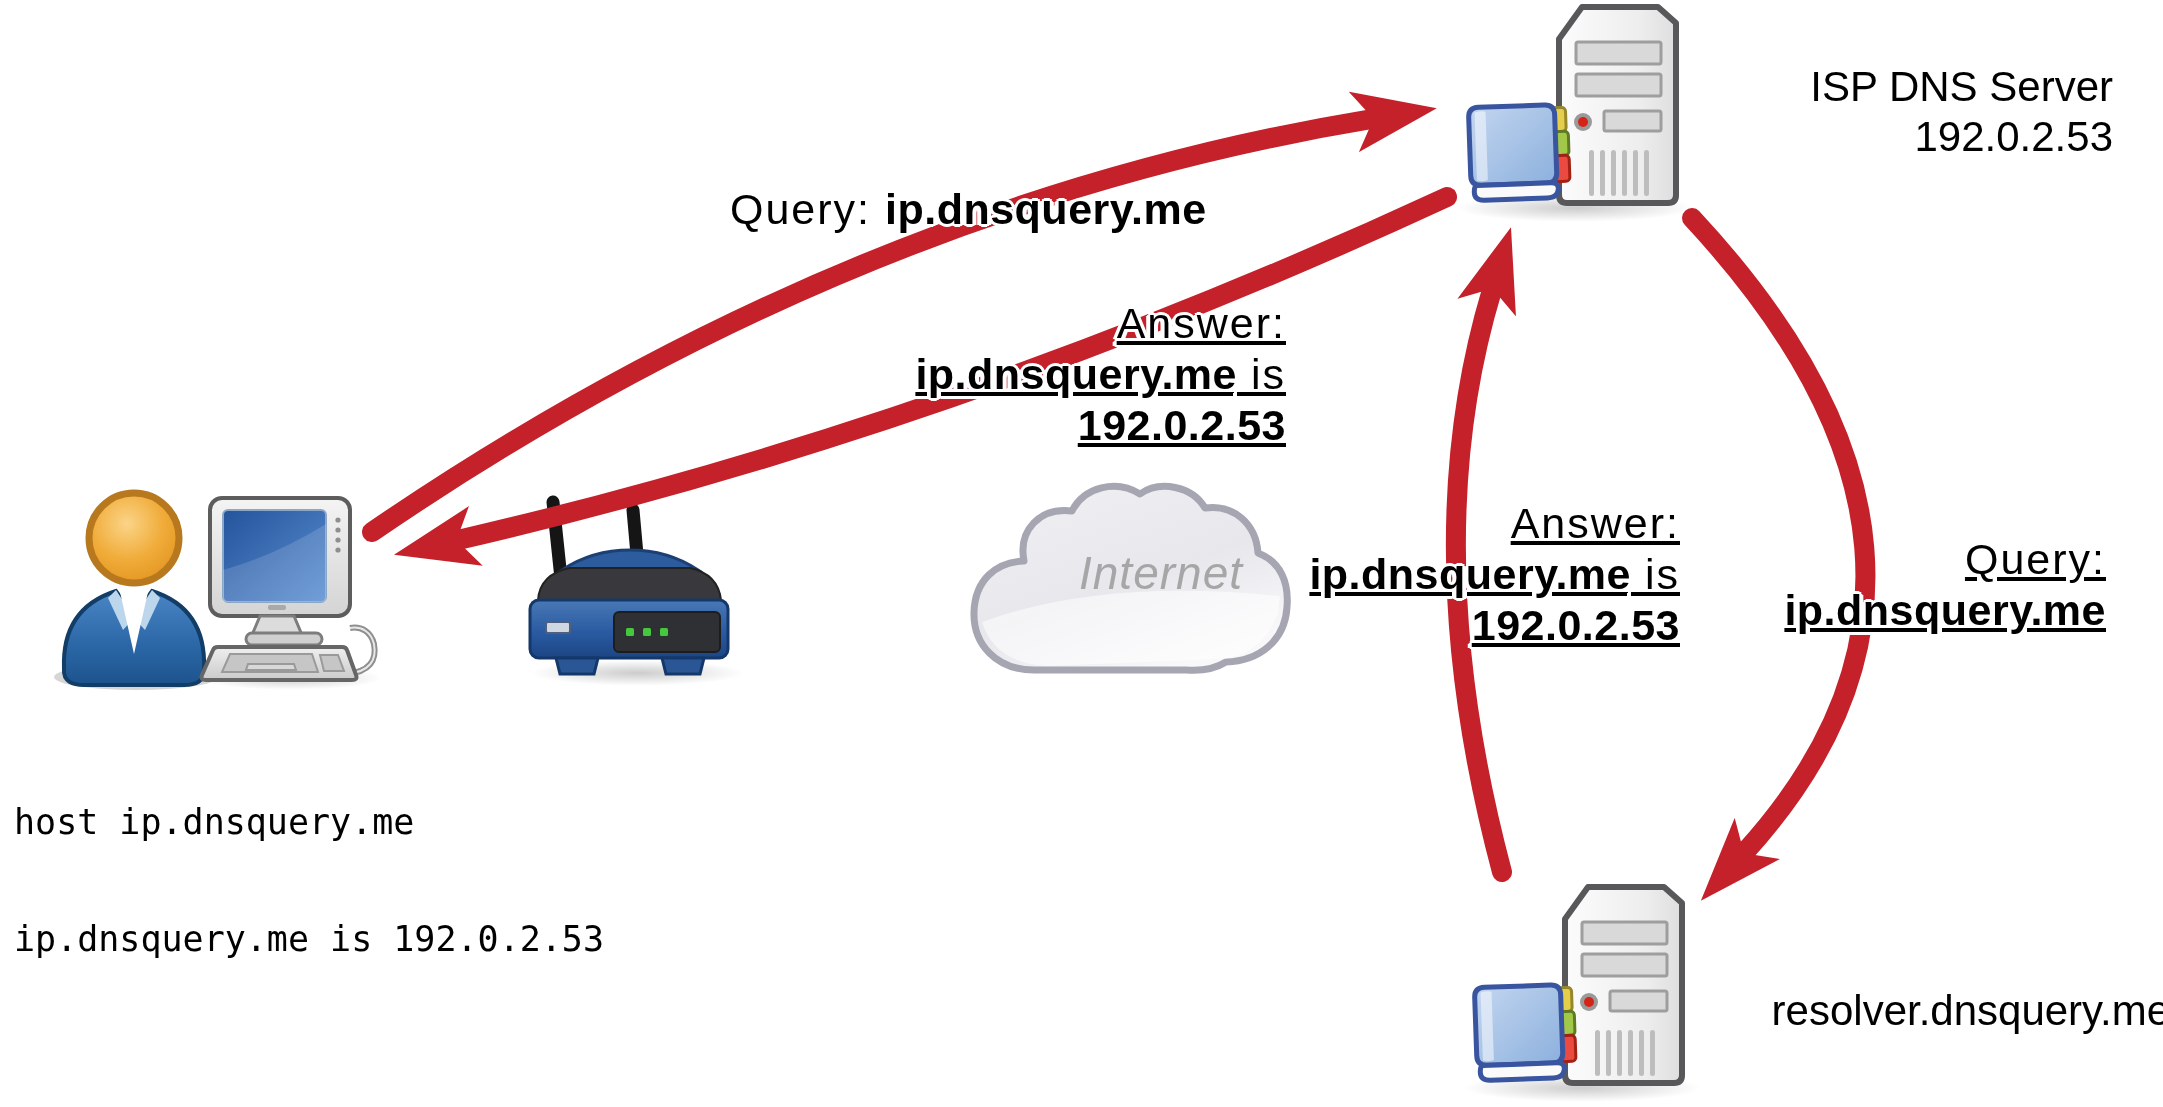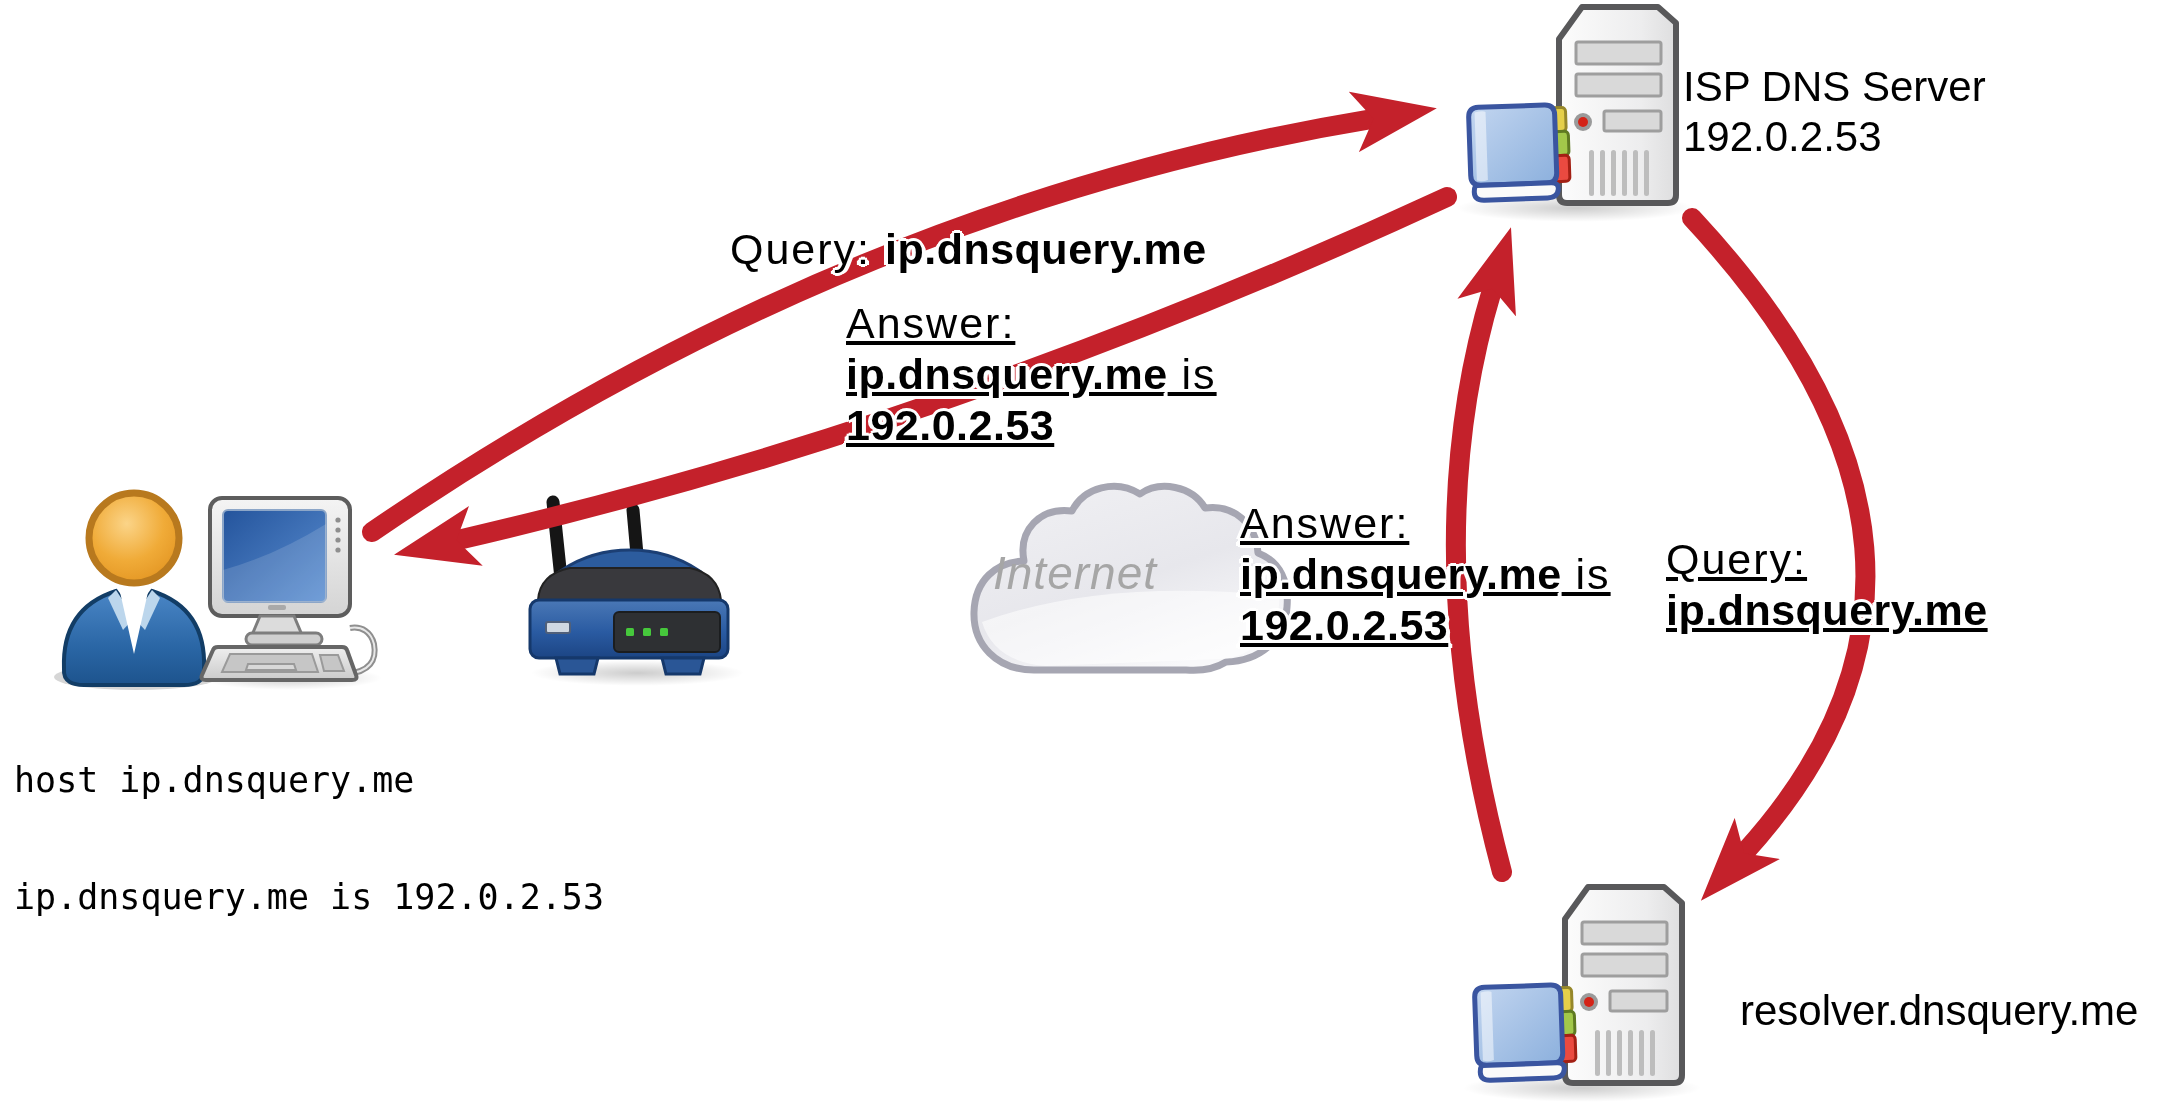--- a/index.html
+++ b/index.html
@@ -3,32 +3,32 @@
 <meta charset="utf-8">
 <style>
   html,body{margin:0;padding:0;background:#fff;}
   #stage{position:relative;width:2163px;height:1107px;background:var(--background,#fff);
          font-family:"Liberation Sans", sans-serif;color:var(--text,#000);overflow:hidden;}
   svg{position:absolute;overflow:visible;}
   .layer-arrows{left:0;top:0;z-index:20;}
   .icon{z-index:10;}
   .soft-shadow{position:absolute;z-index:5;background:radial-gradient(ellipse at center, rgba(0,0,0,.20) 0%, rgba(0,0,0,0) 70%);}
   .label{position:absolute;z-index:30;line-height:1.2;}
-  .center{text-align:left;}
+  .center{text-align:right;}
   .halo{text-shadow:3px 0 0 #fff,-3px 0 0 #fff,0 3px 0 #fff,0 -3px 0 #fff,
         2px 2px 0 #fff,-2px 2px 0 #fff,2px -2px 0 #fff,-2px -2px 0 #fff,
         4px 1px 0 #fff,-4px 1px 0 #fff;}
   .reg{font-weight:400;letter-spacing:2px;}
   .bold{font-weight:700;letter-spacing:0.5px;}
   .msg{font-size:43px;}
   .msg .line{line-height:51px;text-decoration:underline;}
   .node-label{font-size:42px;line-height:50px;}
   .router-label{font-size:41px;line-height:50px;}
   .internet-word{font-size:46px;color:var(--internet_text,#a6a6a6);letter-spacing:1px;font-style:italic;}
-  .mono{position:absolute;z-index:30;font-family:"DejaVu Sans Mono", monospace;font-size:35px;white-space:pre;}
+  .mono{position:absolute;z-index:30;font-family:"DejaVu Sans Mono", monospace;font-size:35px;white-space:pre;margin-top:42px;}
   .arrow{stroke:var(--arrow_red,#c4212b);stroke-width:20;fill:none;stroke-linecap:round;}
   .head{fill:var(--arrow_red,#c4212b);}
 </style>
 </head>
 <body>
 
 <div id="stage">
 
   <div class="soft-shadow" style="left:530px;top:660px;width:215px;height:26px;"></div>
   <div class="soft-shadow" style="left:198px;top:666px;width:185px;height:24px;"></div>
@@ -196,21 +196,21 @@
       <marker id="ah" markerUnits="userSpaceOnUse" markerWidth="84" markerHeight="62" viewBox="0 0 11 8" refX="2.4" refY="4" orient="auto">
         <path class="head" d="M0,0 L11,4 L0,8 L2.6,4 Z"></path>
       </marker>
     </defs>
     <path class="arrow" d="M 372 532 Q 850 205 1372 119" marker-end="url(#ah)"></path>
     <path class="arrow" d="M 1447 197 Q 955 425 458 540" marker-end="url(#ah)"></path>
     <path class="arrow" d="M 1502 872 Q 1415 545 1492 290" marker-end="url(#ah)"></path>
     <path class="arrow" d="M 1692 218 Q 2010 560 1745 852" marker-end="url(#ah)"></path>
   </svg>
 
-  <div class="label msg halo" style="left:730px;top:184px;white-space:nowrap;margin-top:40px;">
+  <div class="label msg halo" style="left:730px;top:184px;white-space:nowrap;">
     <span class="reg">Query: </span><span class="bold">ip.dnsquery.me</span>
   </div>
 
   <div class="label msg halo center" style="left:846px;top:298px;width:440px;">
     <div class="line reg">Answer:</div>
     <div class="line"><span class="bold">ip.dnsquery.me</span><span class="reg"> is</span></div>
     <div class="line bold">192.0.2.53</div>
   </div>
 
   <div class="label msg halo center" style="left:1240px;top:498px;width:440px;">

